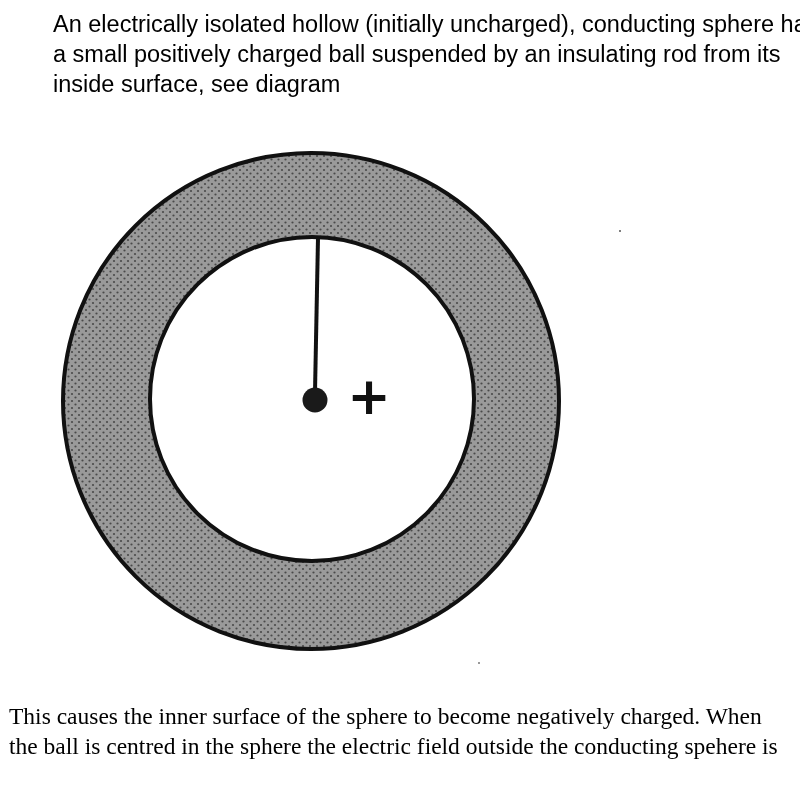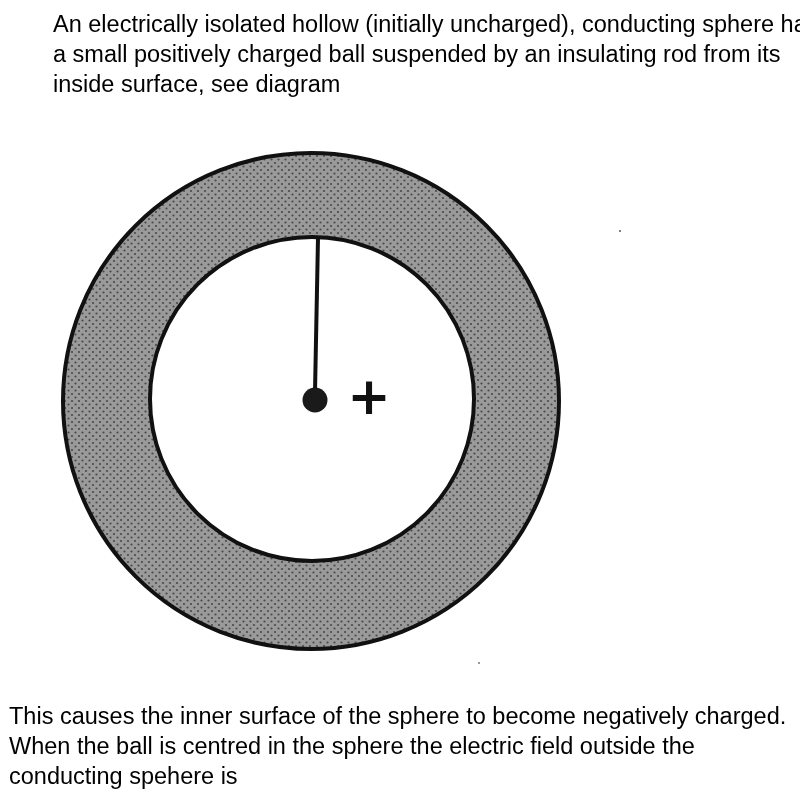--- a/index.html
+++ b/index.html
@@ -1,21 +1,21 @@
 <!DOCTYPE html>
 <html><head>
   <meta charset="utf-8">
   <style>
     html, body { margin: 0; padding: 0; background: #ffffff; }
     body { width: 800px; height: 803px; position: relative; overflow: hidden;
            font-family: "Liberation Sans", sans-serif; color: #000; }
     .question-text { position: absolute; left: 9px; width: 780px;
                      font-size: 23.5px; line-height: 30px; margin: 0; }
     #q-top { top: 9px; margin-left: 44px; }
-    #q-bottom { top: 701px; }
+    #q-bottom { top: 701px; font-family: Liberation Serif, serif; }
     #diagram { position: absolute; left: 0; top: 110px; width: 800px; height: 580px; }
   </style>
 </head>
 <body>
 
 <p id="q-top" class="question-text">An electrically isolated hollow (initially uncharged), conducting sphere has a small positively charged ball suspended by an insulating rod from its inside surface, see diagram</p>
 
 <svg id="diagram" viewBox="0 110 800 580" xmlns="http://www.w3.org/2000/svg">
   <defs>
     <pattern id="stipple" width="7" height="7" patternUnits="userSpaceOnUse">

